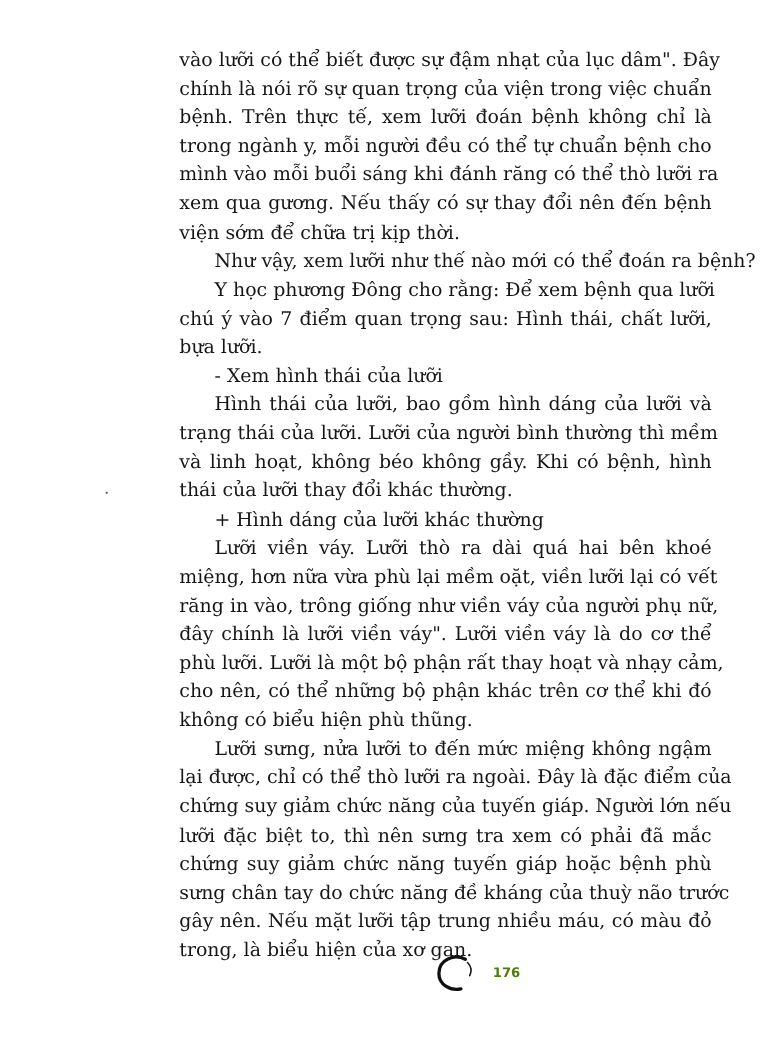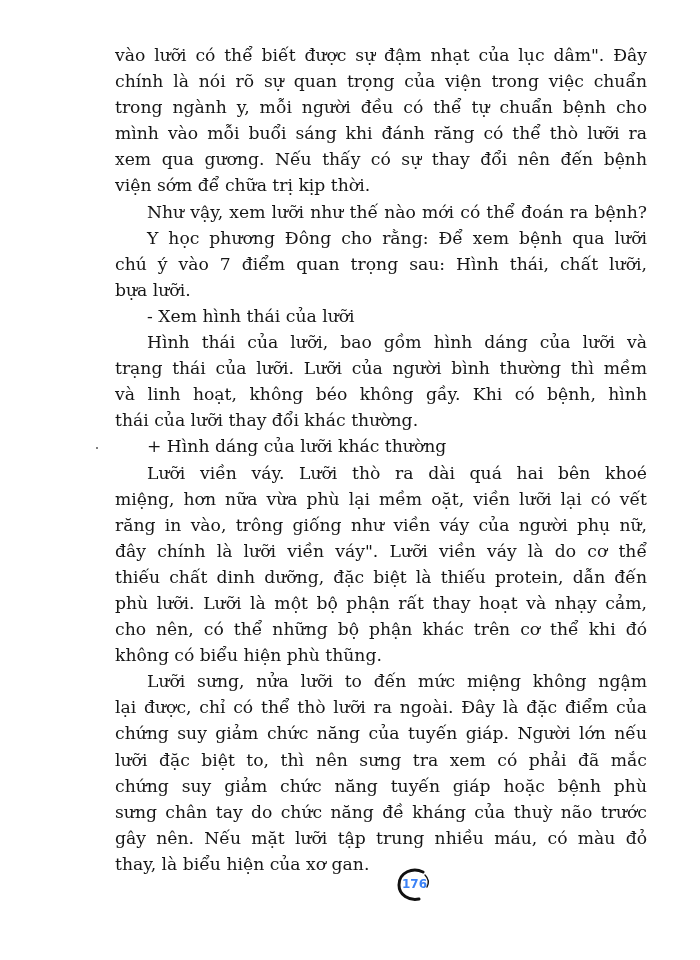--- a/index.html
+++ b/index.html
@@ -6,70 +6,71 @@
   body { width: 700px; height: 960px; position: relative; overflow: hidden; }
   .page {
     position: absolute; left: 115px; top: 42px; width: 532px;
     font-family: "DejaVu Serif", "Liberation Serif", serif;
     font-size: 17.2px; color: #161616;
   }
   .line {
     display: block; height: 26.1px; line-height: 26.1px;
     text-align: justify; text-align-last: justify; white-space: nowrap;
     overflow: visible;
+    margin-left: 48px;
   }
   .line.last { text-align-last: left; }
   .line.indent { padding-left: 32px; }
   .folio {
     position: absolute; left: 395px; top: 868px; width: 38px; height: 34px;
   }
   .folio svg { position: absolute; left: 0; top: 0; }
   .folio-num {
-    position: absolute; left: 7px; top: 9px; width: 26px; text-align: left;
+    position: absolute; left: 7px; top: 9px; width: 26px; text-align: right;
     font-family: "DejaVu Sans", "Liberation Sans", sans-serif; font-weight: bold;
-    font-size: 12px; color: #3b82f6;
+    font-size: 12px; color: #4d7c0f; padding-left: 45px;
   }
   .speck { position: absolute; left: 96px; top: 447px; width: 2px; height: 2px; background: #555; border-radius: 1px; }
 </style>
 </head>
 <body>
 
 <div class="page" id="body-text">
     <span class="line">vào lưỡi có thể biết được sự đậm nhạt của lục dâm". Đây</span>
     <span class="line">chính là nói rõ sự quan trọng của viện trong việc chuẩn</span>
+    <span class="line">bệnh. Trên thực tế, xem lưỡi đoán bệnh không chỉ là</span>
     <span class="line">trong ngành y, mỗi người đều có thể tự chuẩn bệnh cho</span>
     <span class="line">mình vào mỗi buổi sáng khi đánh răng có thể thò lưỡi ra</span>
     <span class="line">xem qua gương. Nếu thấy có sự thay đổi nên đến bệnh</span>
     <span class="line last">viện sớm để chữa trị kịp thời.</span>
     <span class="line indent">Như vậy, xem lưỡi như thế nào mới có thể đoán ra bệnh?</span>
     <span class="line indent">Y học phương Đông cho rằng: Để xem bệnh qua lưỡi</span>
     <span class="line">chú ý vào 7 điểm quan trọng sau: Hình thái, chất lưỡi,</span>
     <span class="line last">bựa lưỡi.</span>
     <span class="line indent last">- Xem hình thái của lưỡi</span>
     <span class="line indent">Hình thái của lưỡi, bao gồm hình dáng của lưỡi và</span>
     <span class="line">trạng thái của lưỡi. Lưỡi của người bình thường thì mềm</span>
     <span class="line">và linh hoạt, không béo không gầy. Khi có bệnh, hình</span>
     <span class="line last">thái của lưỡi thay đổi khác thường.</span>
     <span class="line indent last">+ Hình dáng của lưỡi khác thường</span>
     <span class="line indent">Lưỡi viền váy. Lưỡi thò ra dài quá hai bên khoé</span>
     <span class="line">miệng, hơn nữa vừa phù lại mềm oặt, viền lưỡi lại có vết</span>
     <span class="line">răng in vào, trông giống như viền váy của người phụ nữ,</span>
     <span class="line">đây chính là lưỡi viền váy". Lưỡi viền váy là do cơ thể</span>
-    <span class="line">thiếu chất dinh dưỡng, đặc biệt là thiếu protein, dẫn đến</span>
     <span class="line">phù lưỡi. Lưỡi là một bộ phận rất thay hoạt và nhạy cảm,</span>
     <span class="line">cho nên, có thể những bộ phận khác trên cơ thể khi đó</span>
     <span class="line last">không có biểu hiện phù thũng.</span>
     <span class="line indent">Lưỡi sưng, nửa lưỡi to đến mức miệng không ngậm</span>
     <span class="line">lại được, chỉ có thể thò lưỡi ra ngoài. Đây là đặc điểm của</span>
     <span class="line">chứng suy giảm chức năng của tuyến giáp. Người lớn nếu</span>
     <span class="line">lưỡi đặc biệt to, thì nên sưng tra xem có phải đã mắc</span>
     <span class="line">chứng suy giảm chức năng tuyến giáp hoặc bệnh phù</span>
     <span class="line">sưng chân tay do chức năng đề kháng của thuỳ não trước</span>
     <span class="line">gây nên. Nếu mặt lưỡi tập trung nhiều máu, có màu đỏ</span>
-    <span class="line last">thay, là biểu hiện của xơ gan.</span>
+    <span class="line last">trong, là biểu hiện của xơ gan.</span>
   </div>
 
 <div class="speck"></div>
 
 <div class="folio">
   <svg width="38" height="34" viewBox="0 0 38 34">
     <path d="M28 4 C 18 -1, 4 4, 4 17 C 4 27, 14 33, 24 31" fill="none" stroke="#111" stroke-width="3" stroke-linecap="round"></path>
     <path d="M30 7 C 34 11, 34 15, 32 19" fill="none" stroke="#111" stroke-width="1.4" stroke-linecap="round"></path>
   </svg>
   <span class="folio-num">176</span>

